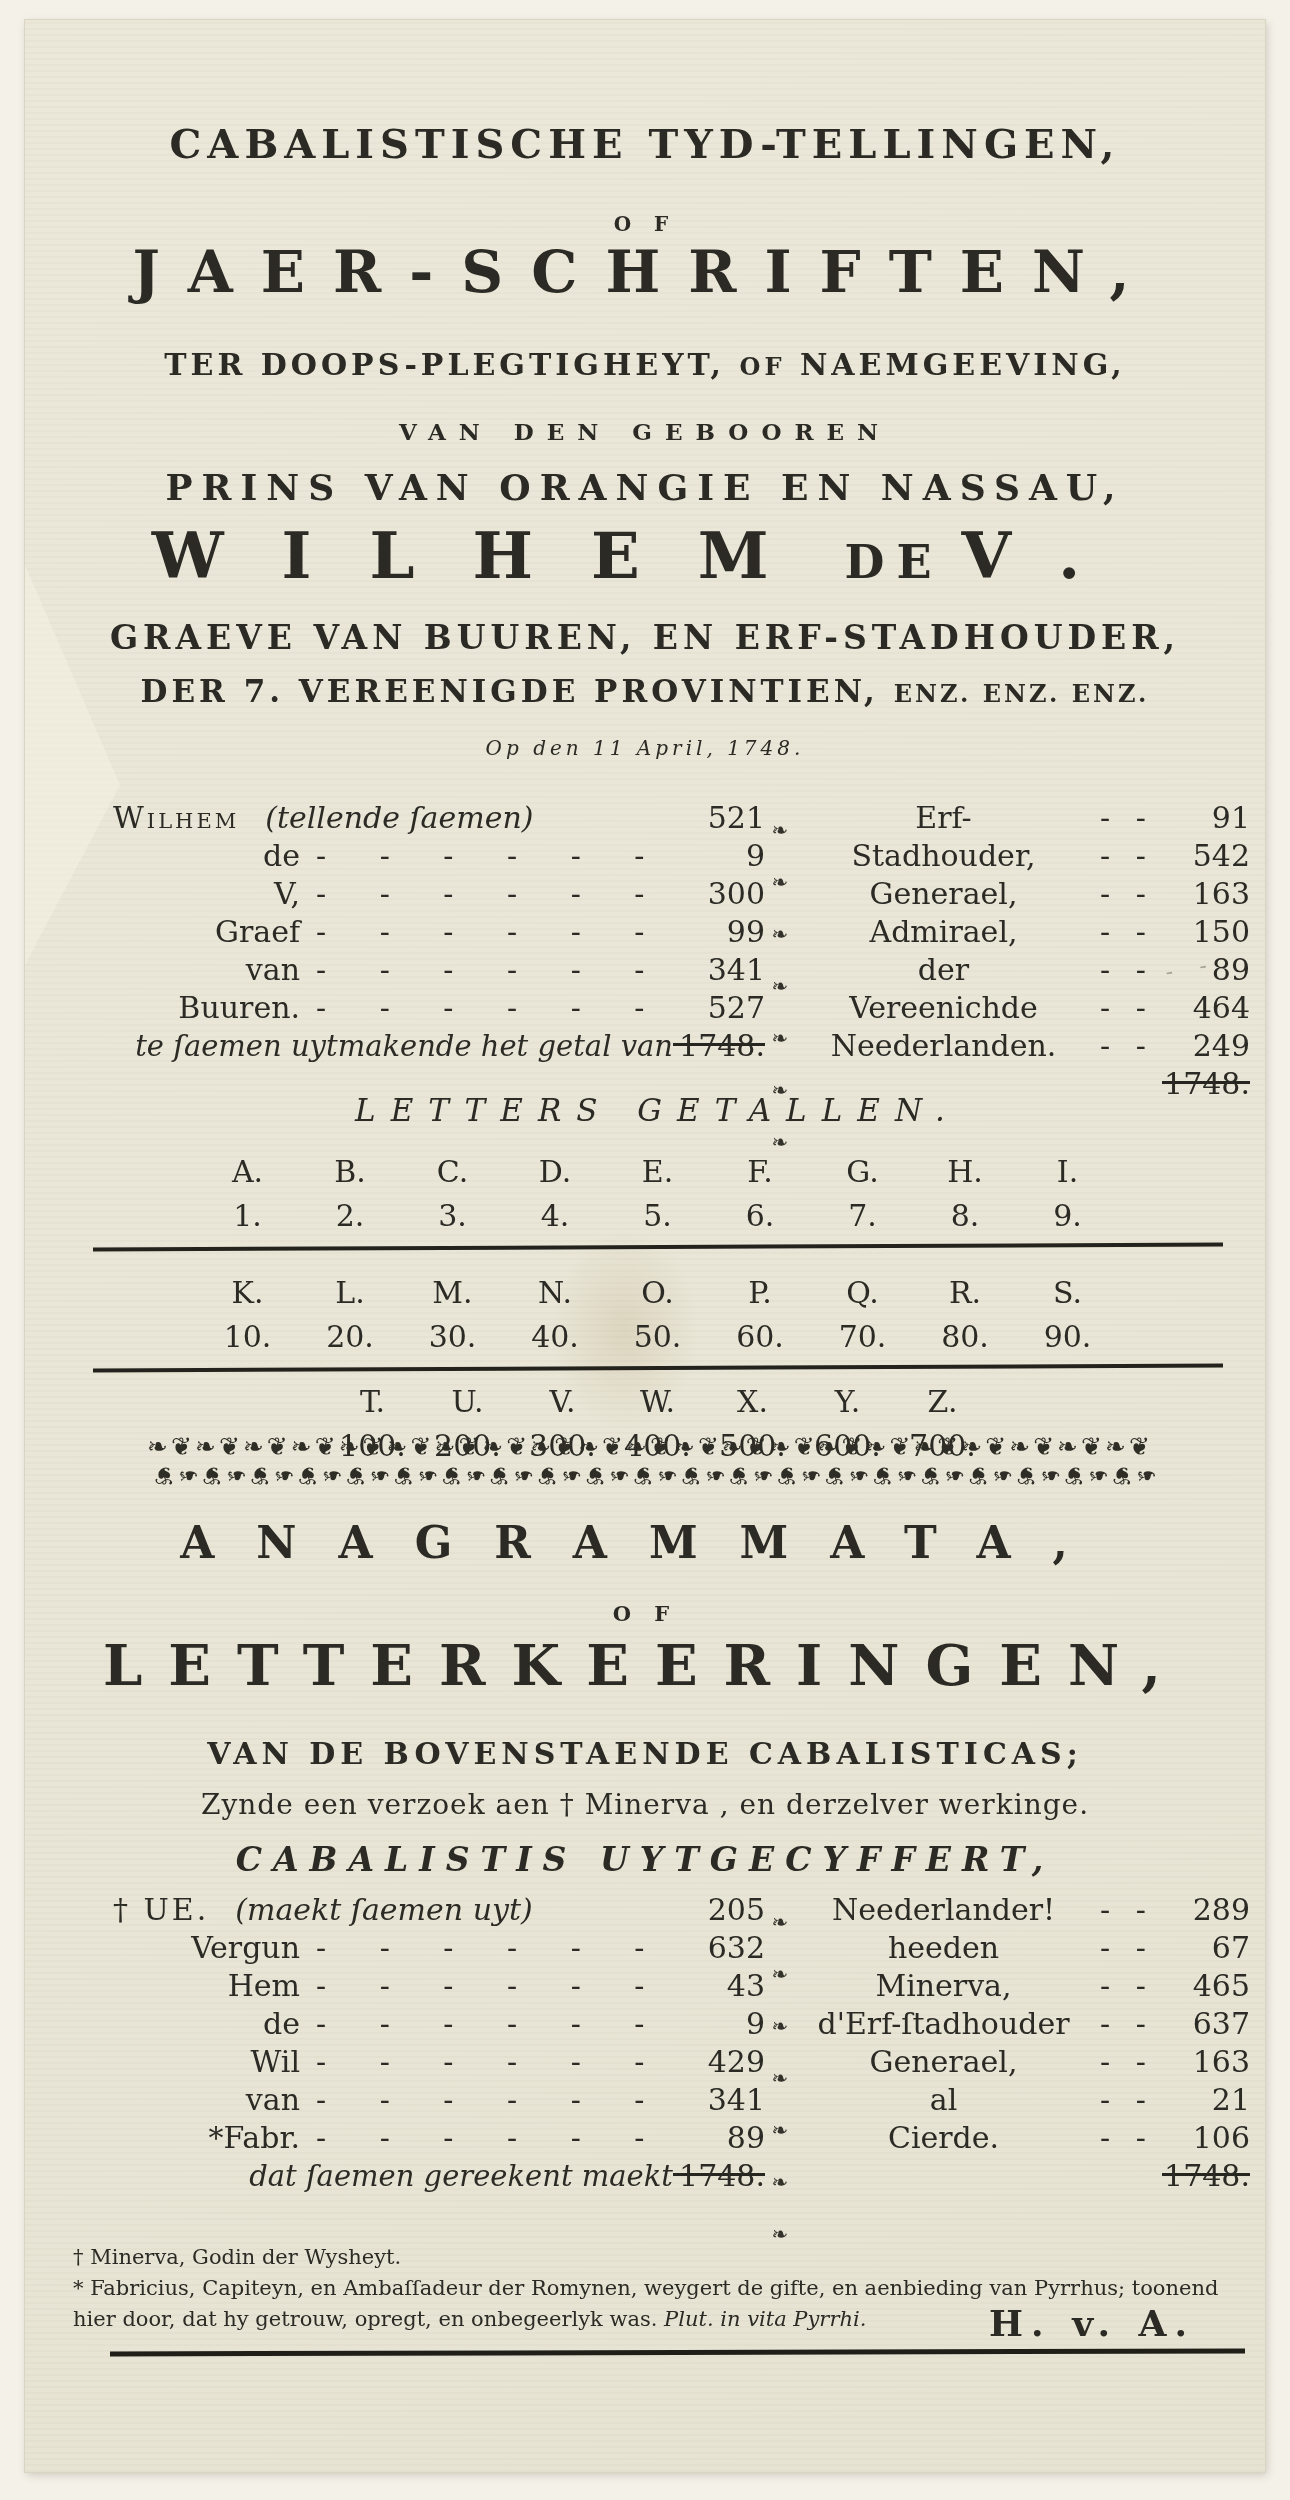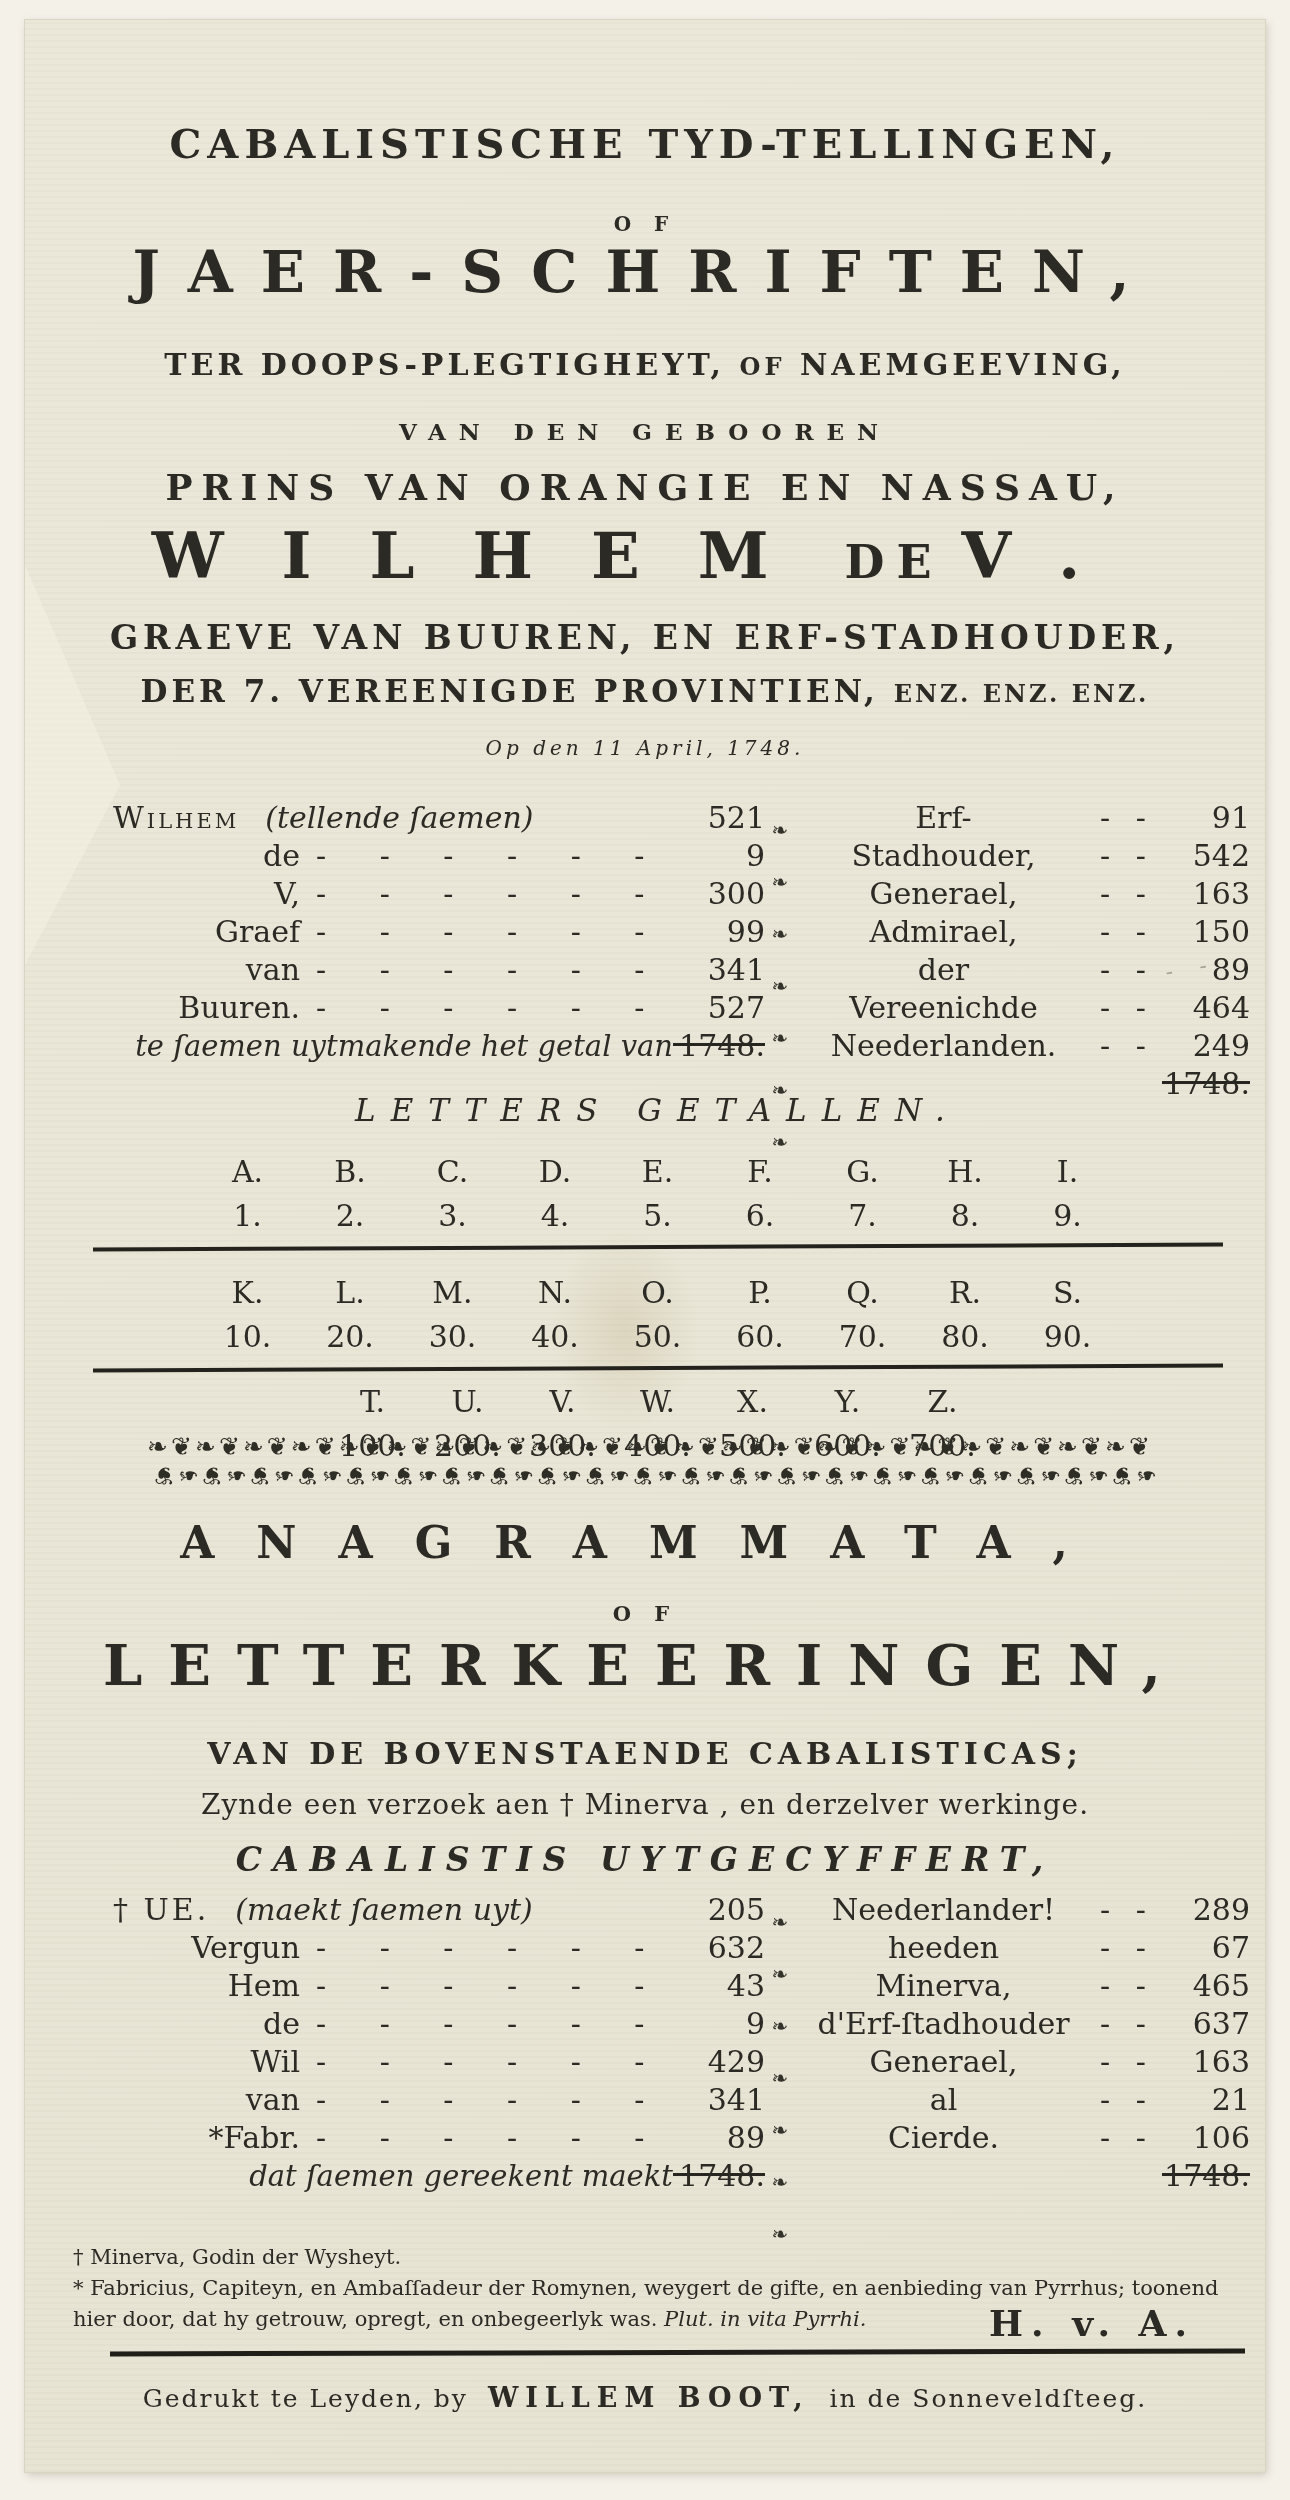--- a/index.html
+++ b/index.html
@@ -439,18 +439,13 @@
   </div>
 
   <div class="fnotes">
     <p>† Minerva, Godin der Wysheyt.</p>
     <p><span>* Fabricius, Capiteyn, en Ambaſſadeur der Romynen, weygert de gifte, en aenbieding van Pyrrhus; toonend hier door, dat hy getrouw, opregt, en onbegeerlyk was. </span><span class="cite">Plut. in vita Pyrrhi.</span></p>
   </div>
 
   <div class="hva">H. v. A.</div>
 
   <div class="brule"></div>
-  <div class="blk imprint">
-    <span>Gedrukt te Leyden, by</span>
-    <span class="printer">WILLEM BOOT,</span>
-    <span>in de Sonneveldſteeg.</span>
-  </div>
 </div>
 
 </body></html>

